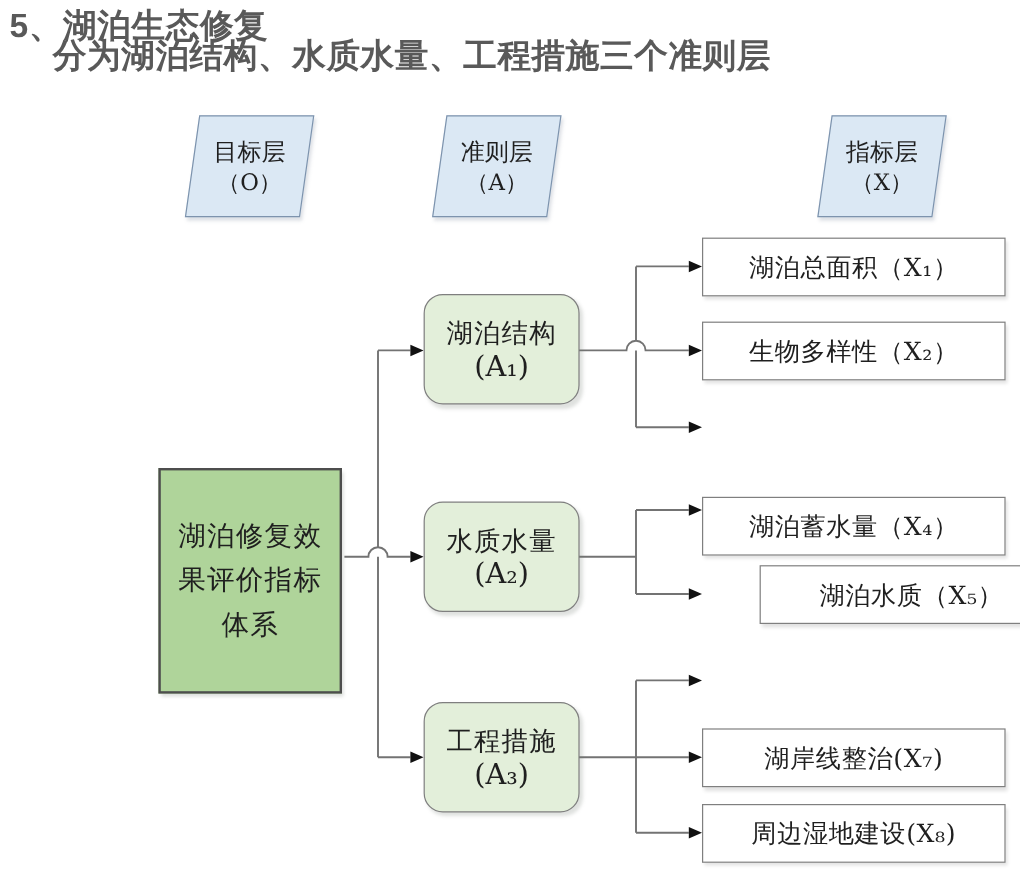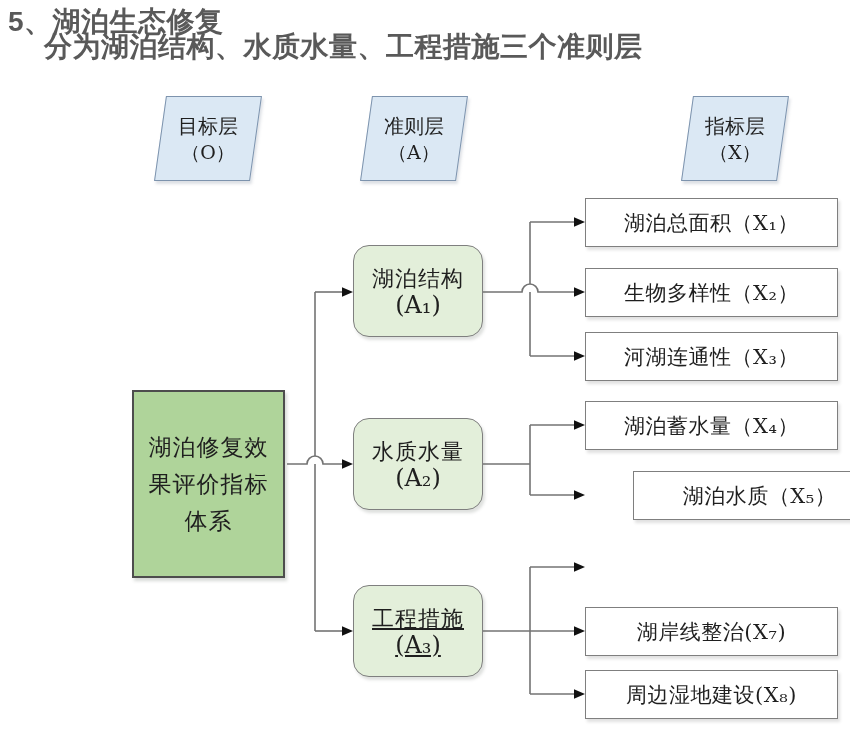--- a/index.html
+++ b/index.html
@@ -127,35 +127,32 @@
   </div>
 
   <div class="crit" style="top:245px;">
     <div class="lbl">湖泊结构</div>
     <div class="code">(A₁)</div>
   </div>
   <div class="crit" style="top:418px;">
     <div class="lbl">水质水量</div>
     <div class="code">(A₂)</div>
   </div>
-  <div class="crit" style="top:585px;text-decoration:underline;">
+  <div class="crit" style="top:585px;">
     <div class="lbl">工程措施</div>
     <div class="code">(A₃)</div>
   </div>
 
   <div class="ind" style="top:198px;">
     <div class="lbl">湖泊总面积（X₁）</div>
   </div>
   <div class="ind" style="top:268px;">
     <div class="lbl">生物多样性（X₂）</div>
   </div>
-  <div class="ind" style="top:332px;">
-    <div class="lbl">河湖连通性（X₃）</div>
-  </div>
-  <div class="ind" style="top:401px;align-items:center;">
+  <div class="ind" style="top:414px;align-items:center;">
     <div class="lbl">湖泊蓄水量（X₄）</div>
   </div>
   <div class="ind" style="top:471px;margin-left:48px;">
     <div class="lbl">湖泊水质（X₅）</div>
   </div>
   <div class="ind" style="top:607px;">
     <div class="lbl">湖岸线整治(X₇)</div>
   </div>
   <div class="ind" style="top:670px;">
     <div class="lbl">周边湿地建设(X₈)</div>

